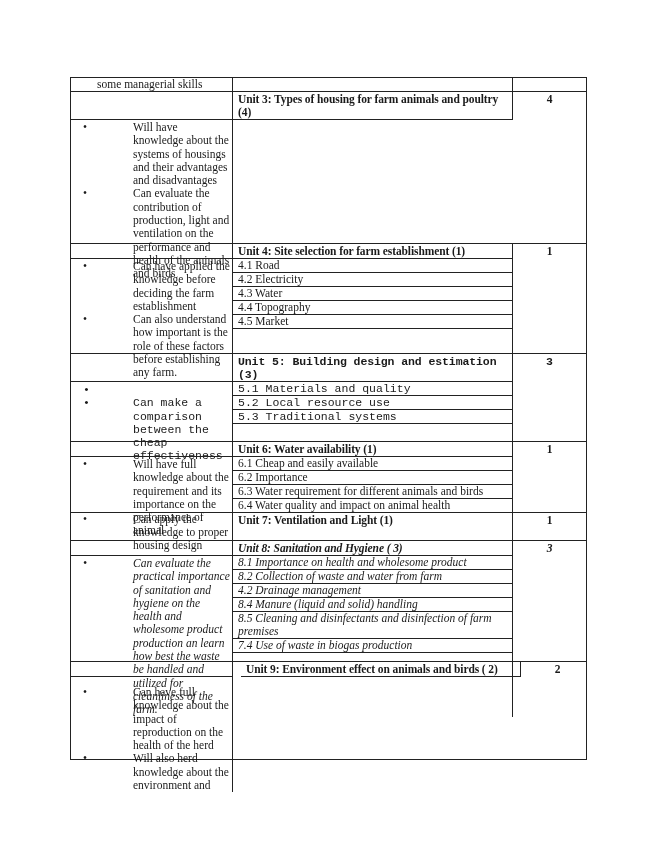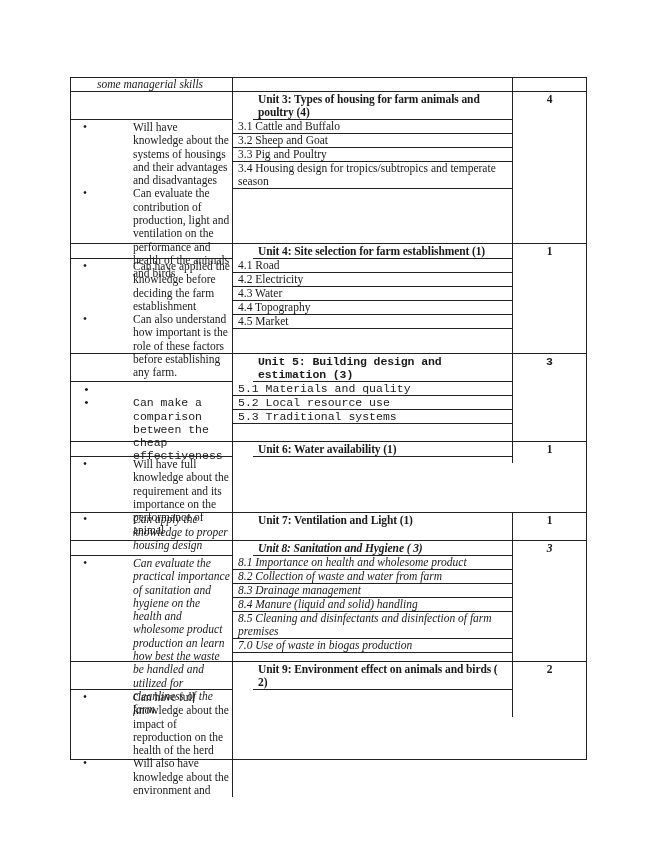--- a/index.html
+++ b/index.html
@@ -36,48 +36,47 @@
   .unit.cont  { grid-template-areas: "d e c"; grid-template-rows: 1fr; }
 
   
   .unit:nth-child(1) { height: 14px; }
   .unit:nth-child(2) { height: 152px; }
   .unit:nth-child(3) { height: 110px; }
   .unit:nth-child(4) { height: 88px; font-family: Liberation Mono, monospace; }
   .unit:nth-child(5) { height: 71px; }
   .unit:nth-child(6) { height: 28px; }
   .unit:nth-child(7) { height: 121px; font-style: italic; }
-  .unit:nth-child(8) { height: 97px; }
+  .unit:nth-child(8) { height: 97px; gap: 8px; }
 
   .c1h { grid-area: a; border-right: 1px solid #222; border-bottom: 1px solid #222; }
   .c2h {
     grid-area: b;
     border-right: 1px solid #222;
     border-bottom: 1px solid #222;
     font-weight: bold;
     line-height: 13px;
     padding: 1px 4px 0 5px;
     letter-spacing: -0.1px;
-    margin-left: 20px;
   }
   .unit.beside .c2h { border-bottom: none; }
   .c3 {
     grid-area: c;
     text-align: center;
     font-weight: bold;
     line-height: 13px;
     padding-top: 1px;
   }
   .c1b {
     grid-area: d;
     border-right: 1px solid #222;
     padding: 1px 2px 0 0;
     line-height: 13.3px;
   }
-  .unit.beside .c1b, .unit.cont .c1b { padding-top: 0; line-height: 13px; font-style: italic; }
+  .unit.beside .c1b, .unit.cont .c1b { padding-top: 0; line-height: 13px; }
   .c2b { grid-area: e; border-right: 1px solid #222; }
 
   .sub {
     border-bottom: 1px solid #222;
     line-height: 13px;
     padding: 0 4px 0 5px;
   }
 
   .bullet-item { display: flex; }
   .dot { width: 26px; padding-left: 12px; flex: none; }
@@ -103,26 +102,20 @@
         <div class="c1b">
           <div class="bullet-item">
             <span class="dot">•</span>
             <span class="btxt">Will have knowledge about the systems of housings and their advantages and disadvantages</span>
           </div>
           <div class="bullet-item">
             <span class="dot">•</span>
             <span class="btxt">Can evaluate the contribution of production, light and ventilation on the performance and health of the animals and birds</span>
           </div>
         </div>
-        <div class="c2b">
-          <div class="sub">3.1 Cattle and Buffalo</div>
-          <div class="sub">3.2 Sheep and Goat</div>
-          <div class="sub">3.3 Pig and Poultry</div>
-          <div class="sub">3.4 Housing design for tropics/subtropics and temperate season</div>
-        </div>
       </div>
       <div class="unit full">
         <div class="c1h"></div>
         <div class="c2h">Unit 4: Site selection for farm establishment (1)</div>
         <div class="c3">1</div>
         <div class="c1b">
           <div class="bullet-item">
             <span class="dot">•</span>
             <span class="btxt">Can have applied the knowledge before deciding the farm establishment</span>
           </div>
@@ -161,20 +154,26 @@
       <div class="unit full">
         <div class="c1h"></div>
         <div class="c2h">Unit 6: Water availability (1)</div>
         <div class="c3">1</div>
         <div class="c1b">
           <div class="bullet-item">
             <span class="dot">•</span>
             <span class="btxt">Will have full knowledge about the requirement and its importance on the performance of animal</span>
           </div>
         </div>
+        <div class="c2b">
+          <div class="sub">6.1 Cheap and easily available</div>
+          <div class="sub">6.2 Importance</div>
+          <div class="sub">6.3 Water requirement for different animals and birds</div>
+          <div class="sub">6.4 Water quality and impact on animal health</div>
+        </div>
       </div>
       <div class="unit beside">
         <div class="c1b">
           <div class="bullet-item">
             <span class="dot">•</span>
             <span class="btxt">Can apply the knowledge to proper housing design</span>
           </div>
         </div>
         <div class="c2h">Unit 7: Ventilation and Light (1)</div>
         <div class="c3">1</div>
@@ -185,35 +184,35 @@
         <div class="c3">3</div>
         <div class="c1b">
           <div class="bullet-item">
             <span class="dot">•</span>
             <span class="btxt">Can evaluate the practical importance of sanitation and hygiene on the health and wholesome product production an learn how best the waste be handled and utilized for cleanliness of the farm.</span>
           </div>
         </div>
         <div class="c2b">
           <div class="sub">8.1 Importance on health and wholesome product</div>
           <div class="sub">8.2 Collection of waste and water from farm</div>
-          <div class="sub">8.3 Drainage management</div>
+          <div class="sub">4.2 Drainage management</div>
           <div class="sub">8.4 Manure (liquid and solid) handling</div>
           <div class="sub">8.5 Cleaning and disinfectants and disinfection of farm premises</div>
-          <div class="sub">7.0 Use of waste in biogas production</div>
+          <div class="sub">7.4 Use of waste in biogas production</div>
         </div>
       </div>
       <div class="unit full">
         <div class="c1h"></div>
         <div class="c2h">Unit 9: Environment effect on animals and birds ( 2)</div>
         <div class="c3">2</div>
         <div class="c1b">
           <div class="bullet-item">
             <span class="dot">•</span>
             <span class="btxt">Can have full knowledge about the impact of reproduction on the health of the herd</span>
           </div>
           <div class="bullet-item">
             <span class="dot">•</span>
-            <span class="btxt">Will also have knowledge about the environment and</span>
+            <span class="btxt">Will also herd knowledge about the environment and</span>
           </div>
         </div>
       </div>
     </div>
 </div>
 
 </body></html>

